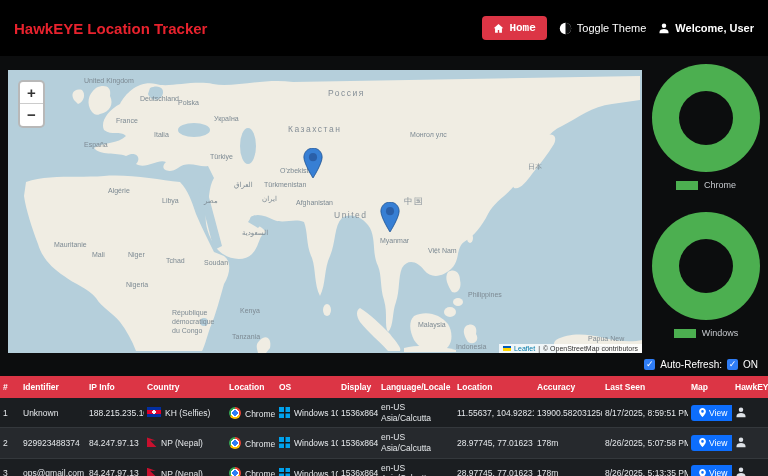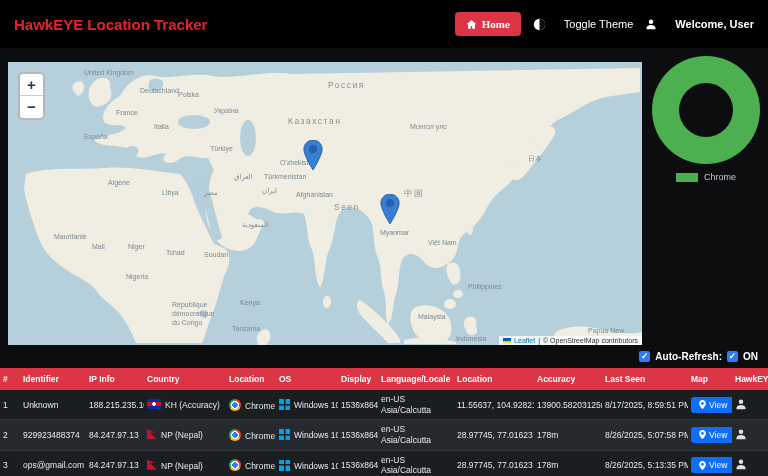--- a/index.html
+++ b/index.html
@@ -1,25 +1,25 @@
 <!DOCTYPE html>
 <html><head>
 <meta charset="utf-8">
 <style>
   * { box-sizing: border-box; margin: 0; padding: 0; }
   html,body { width:768px; height:476px; overflow:hidden; }
   body { background:#0c0d0e; color:#fff; font-family:"Liberation Sans", sans-serif; position:relative; }
 
   
-  .topbar { height:48px; background:#000; display:flex; align-items:center; justify-content:space-between; padding:0 14px; }
+  .topbar { height:56px; background:#000; display:flex; align-items:center; justify-content:space-between; padding:0 14px; }
   .title { font-size:15px; font-weight:bold; color:#e8222d; }
   .nav { display:flex; align-items:center; gap:12px; }
   .btn-red { display:inline-flex; align-items:center; gap:5px; background:#dc3545; color:#fff; font-weight:bold;
-             font-size:11px; padding:6px 11px; border:none; border-radius:4px; font-family:Liberation Serif, serif; cursor:pointer; }
-  .theme, .welcome { display:flex; align-items:center; gap:18px; font-size:11px; color:#fff; cursor:pointer; }
+             font-size:11px; padding:6px 11px; border:none; border-radius:4px; font-family:Liberation Mono, monospace; cursor:pointer; }
+  .theme, .welcome { display:flex; align-items:center; gap:5px; font-size:11px; color:#fff; cursor:pointer; }
   .welcome { font-weight:bold; }
   .nav-ic { display:inline-flex; }
 
   
   main { position:relative; width:768px; height:428px; }
 
   
   .map { position:absolute; left:8px; top:14px; width:634px; height:283px; background:#b5cfdb; overflow:hidden; }
   .land-svg { position:absolute; left:0; top:0; width:100%; height:100%; }
   .map-label { position:absolute; font-size:7px; color:#7d8a93; white-space:pre-line; line-height:1.3;padding-left:24px; }
@@ -42,21 +42,21 @@
   .legend { display:flex; align-items:center; gap:6px; margin-top:8px; cursor:pointer; }
   .swatch { width:22px; height:9px; background:#4caf50; display:inline-block; }
   .legend-label { font-size:9px; color:#c6c9ce; }
 
   
   .filter-wrap { position:absolute; left:8px; top:302px; }
   .filter-input { width:148px; height:16px; background:#141617; border:1px solid #5a6066; border-radius:2px;
                   color:#ddd; font-size:8px; padding:0 4px 0 17px; font-family:inherit; }
   .filter-input::placeholder { color:#b9bec3; }
   .search-icon { position:absolute; left:4px; top:4px; display:inline-flex; }
-  .autoref { position:absolute; right:10px; top:303px; display:flex; align-items:center; gap:5px; font-size:10px; font-weight:bold;padding-left:12px; }
+  .autoref { position:absolute; right:10px; top:303px; display:flex; align-items:center; gap:5px; font-size:10px; font-weight:normal;padding-left:12px; }
   .cbx { width:11px; height:11px; background:#2f7df6; border-radius:2px; color:#fff; font-size:9px; line-height:11px;
          text-align:center; display:inline-block; cursor:pointer; }
   .cbx::after { content:"✓"; }
 
   
   .tracker-table { position:absolute; left:0; top:320px; width:768px; border-collapse:collapse; table-layout:fixed; }
   .tracker-table th { background:#dc3545; color:#fff; font-size:8.5px; font-weight:bold; text-align:left;
                       padding:6px 3px; white-space:nowrap; overflow:hidden; }
   .tracker-table td { font-size:8.5px; color:#e6e9ec; padding:4px 3px; white-space:nowrap; overflow:hidden; vertical-align:middle; }
   .tracker-table tbody tr:nth-child(odd)  { background:#1b1e21; }
@@ -174,21 +174,21 @@
         <span class="map-label" style="left: 134px; top: 186px;">Tchad</span>
         <span class="map-label" style="left: 172px; top: 188px;">Soudan</span>
         <span class="map-label" style="left: 94px; top: 210px;">Nigeria</span>
         <span class="map-label" style="left: 208px; top: 236px;">Kenya</span>
         <span class="map-label" style="left: 140px; top: 238px;">République
 démocratique
 du Congo</span>
         <span class="map-label" style="left: 200px; top: 262px;">Tanzania</span>
         <span class="map-label" style="left: 378px; top: 60px;">Монгол улс</span>
         <span class="map-label lg" style="left: 372px; top: 126px; text-align: right;">中国</span>
-        <span class="map-label lg" style="left: 302px; top: 140px;">Seen</span>
+        <span class="map-label lg" style="left: 302px; top: 140px;">United</span>
         <span class="map-label" style="left: 348px; top: 166px;">Myanmar</span>
         <span class="map-label" style="left: 396px; top: 176px;">Việt Nam</span>
         <span class="map-label" style="left: 436px; top: 220px;">Philippines</span>
         <span class="map-label" style="left: 386px; top: 250px;">Malaysia</span>
         <span class="map-label" style="left: 424px; top: 272px;">Indonesia</span>
         <span class="map-label" style="left: 556px; top: 264px;">Papua New
 Guinea</span>
         <span class="map-label" style="left: 496px; top: 92px;">日本</span>
       </div>
 
@@ -217,20 +217,27 @@
       <span>© OpenStreetMap contributors</span>
     </div>
   </div>
 
   <aside class="charts">
     <div class="chart-block">
       <div class="donut"></div>
       <div class="legend">
         <span class="swatch"></span>
         <span class="legend-label">Chrome</span>
+      </div>
+    </div>
+    <div class="chart-block">
+      <div class="donut"></div>
+      <div class="legend">
+        <span class="swatch"></span>
+        <span class="legend-label">Windows</span>
       </div>
     </div>
   </aside>
 
 
   <div class="autoref">
     <span class="cbx"></span>
     <span>Auto-Refresh:</span>
     <span class="cbx"></span>
     <span>ON</span>
@@ -267,21 +274,21 @@
           <th>Last Seen</th>
           <th>Map</th>
           <th>HawkEYE</th>
         </tr>
     </thead>
     <tbody id="table-body">
         <tr>
           <td><span>1</span></td>
           <td><span>Unknown</span></td>
           <td><span>188.215.235.107</span></td>
-          <td><span class="flag flag-kh"></span><span>KH (Accuracy)</span></td>
+          <td><span class="flag flag-kh"></span><span>KH (Selfies)</span></td>
           <td><span class="chrome-icon"></span><span>Chrome</span></td>
           <td><span class="win-icon"></span><span>Windows 10</span></td>
           <td><span>1536x864</span></td>
           <td>
             <div class="loc-line">en-US</div>
             <div class="loc-line">Asia/Calcutta</div>
           </td>
           <td><span>11.55637, 104.92821</span></td>
           <td><span>13900.58203125m</span></td>
           <td><span>8/17/2025, 8:59:51 PM</span></td>

